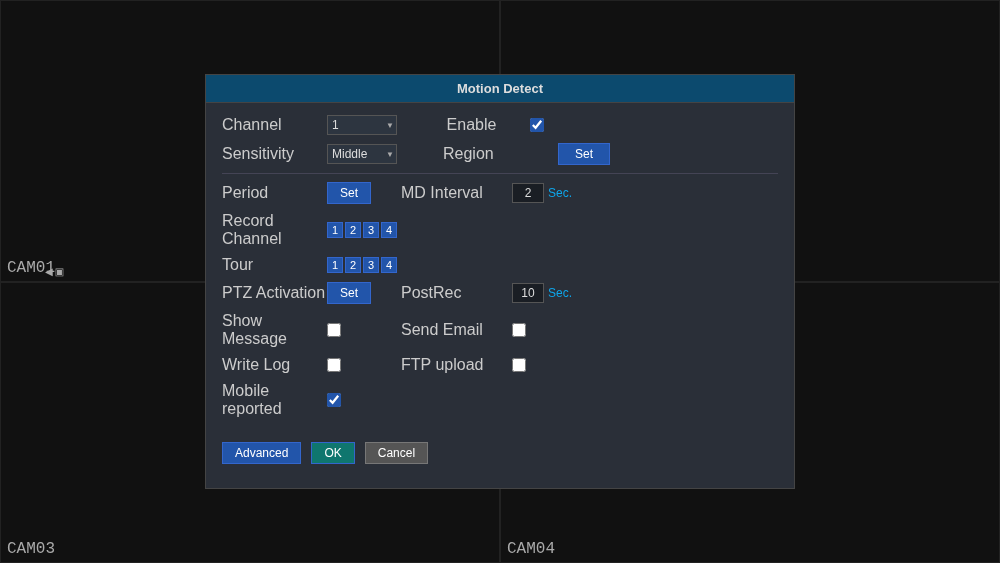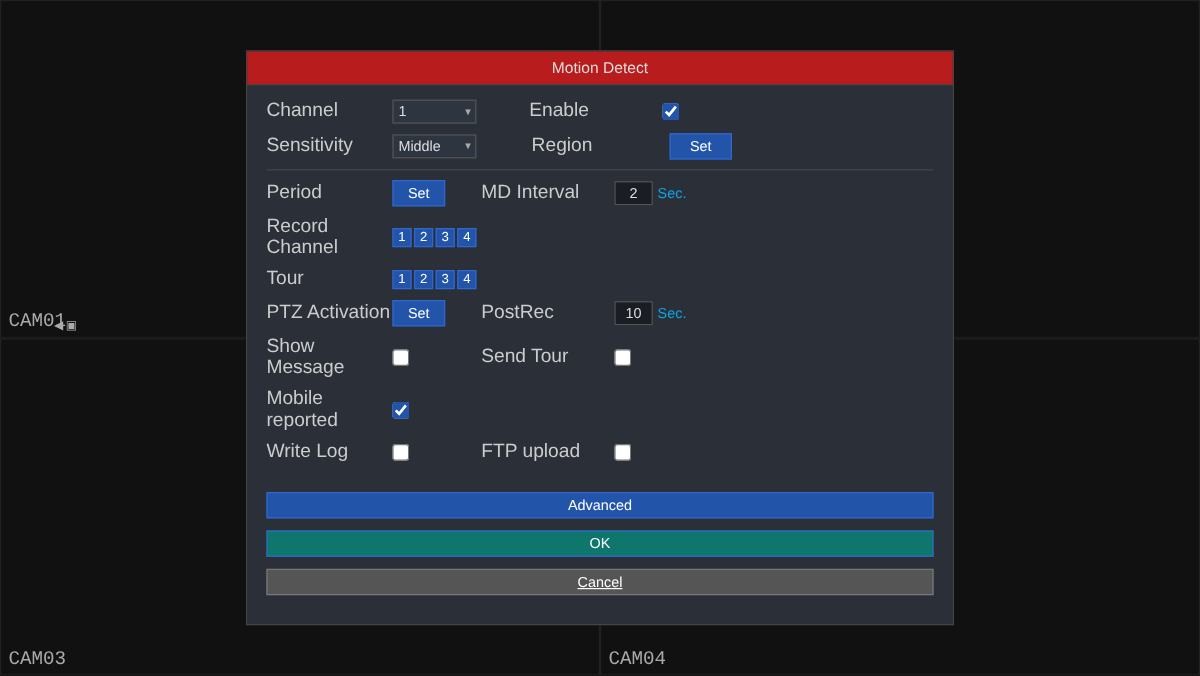--- a/index.html
+++ b/index.html
@@ -67,26 +67,27 @@
     .modal {
       background: #2a2f38;
       border: 1px solid #444;
       width: 590px;
       min-height: 370px;
       color: #ccc;
       font-size: 12px;
     }
 
     .modal-title {
-      background: #b91c1c;
+      background: #0c4a6e;
       text-align: center;
       padding: 6px;
       color: #ddd;
       font-size: 13px;
       border-bottom: 1px solid #444;
+      font-weight: bold;
     }
 
     .modal-body {
       padding: 12px 16px;
     }
 
     .form-row {
       display: flex;
       align-items: center;
       margin-bottom: 8px;
@@ -129,21 +130,20 @@
     }
 
     .btn-ok {
       background: #0f766e;
       border-color: #3366cc;
     }
 
     .btn-cancel {
       background: #555;
       border-color: #777;
-      text-decoration: underline;
     }
 
     .btn-advanced {
       background: #2255aa;
       border-color: #3366cc;
     }
 
     .num-boxes {
       display: flex;
       gap: 2px;
@@ -180,24 +180,23 @@
     }
 
     .sec-label {
       color: #0ea5e9;
       margin-left: 4px;
       font-size: 12px;
     }
 
     .modal-footer {
       display: flex;
-      justify-content: space-between;
+      justify-content: flex-start;
       gap: 10px;
       padding: 16px 0 12px;
-      flex-direction: column;
     }
 
     .region-btn {
       background: #2255aa;
       color: #fff;
       border: 1px solid #3366cc;
       padding: 2px 16px;
       font-size: 12px;
       cursor: pointer;
       height: 22px;
@@ -261,21 +260,21 @@
       <div class="form-row">
         <span class="form-label">Channel</span>
         <div class="select-wrapper">
           <select class="form-control">
             <option>1</option>
             <option>2</option>
             <option>3</option>
             <option>4</option>
           </select>
         </div>
-        <span style="margin-left:44px;" class="form-label">Enable</span>
+        <span style="margin-left:22px;text-align:center;" class="form-label">Enable</span>
         <input type="checkbox" checked="" style="margin-left: 6px;">
       </div>
 
       <div class="form-row">
         <span class="form-label">Sensitivity</span>
         <div class="select-wrapper">
           <select class="form-control">
             <option>Low</option>
             <option selected="">Middle</option>
             <option>High</option>
@@ -319,36 +318,36 @@
         <span class="form-label">PTZ Activation</span>
         <button class="btn">Set</button>
         <span style="margin-left:30px;" class="form-label">PostRec</span>
         <input type="text" class="small-input" value="10" style="margin-left: 6px;">
         <span class="sec-label">Sec.</span>
       </div>
 
       <div class="form-row">
         <span class="form-label">Show Message</span>
         <input type="checkbox" style="">
-        <span style="margin-left:60px;" class="form-label">Send Tour</span>
+        <span style="margin-left:60px;" class="form-label">Send Email</span>
         <input type="checkbox" style="margin-left: 6px;">
-      </div>
-
-      <div class="form-row">
-        <span class="form-label">Mobile reported</span>
-        <input type="checkbox" checked="" style="">
       </div>
 
       <div class="form-row">
         <span class="form-label">Write Log</span>
         <input type="checkbox" style="">
         <span style="margin-left:60px;" class="form-label">FTP upload</span>
         <input type="checkbox" style="margin-left: 6px;">
       </div>
 
+      <div class="form-row">
+        <span class="form-label">Mobile reported</span>
+        <input type="checkbox" checked="" style="">
+      </div>
+
       <div class="modal-footer">
         <button class="btn btn-advanced">Advanced</button>
         <button class="btn btn-ok">OK</button>
         <button class="btn btn-cancel">Cancel</button>
       </div>
 
     </div>
   </div>
 </div>
 

